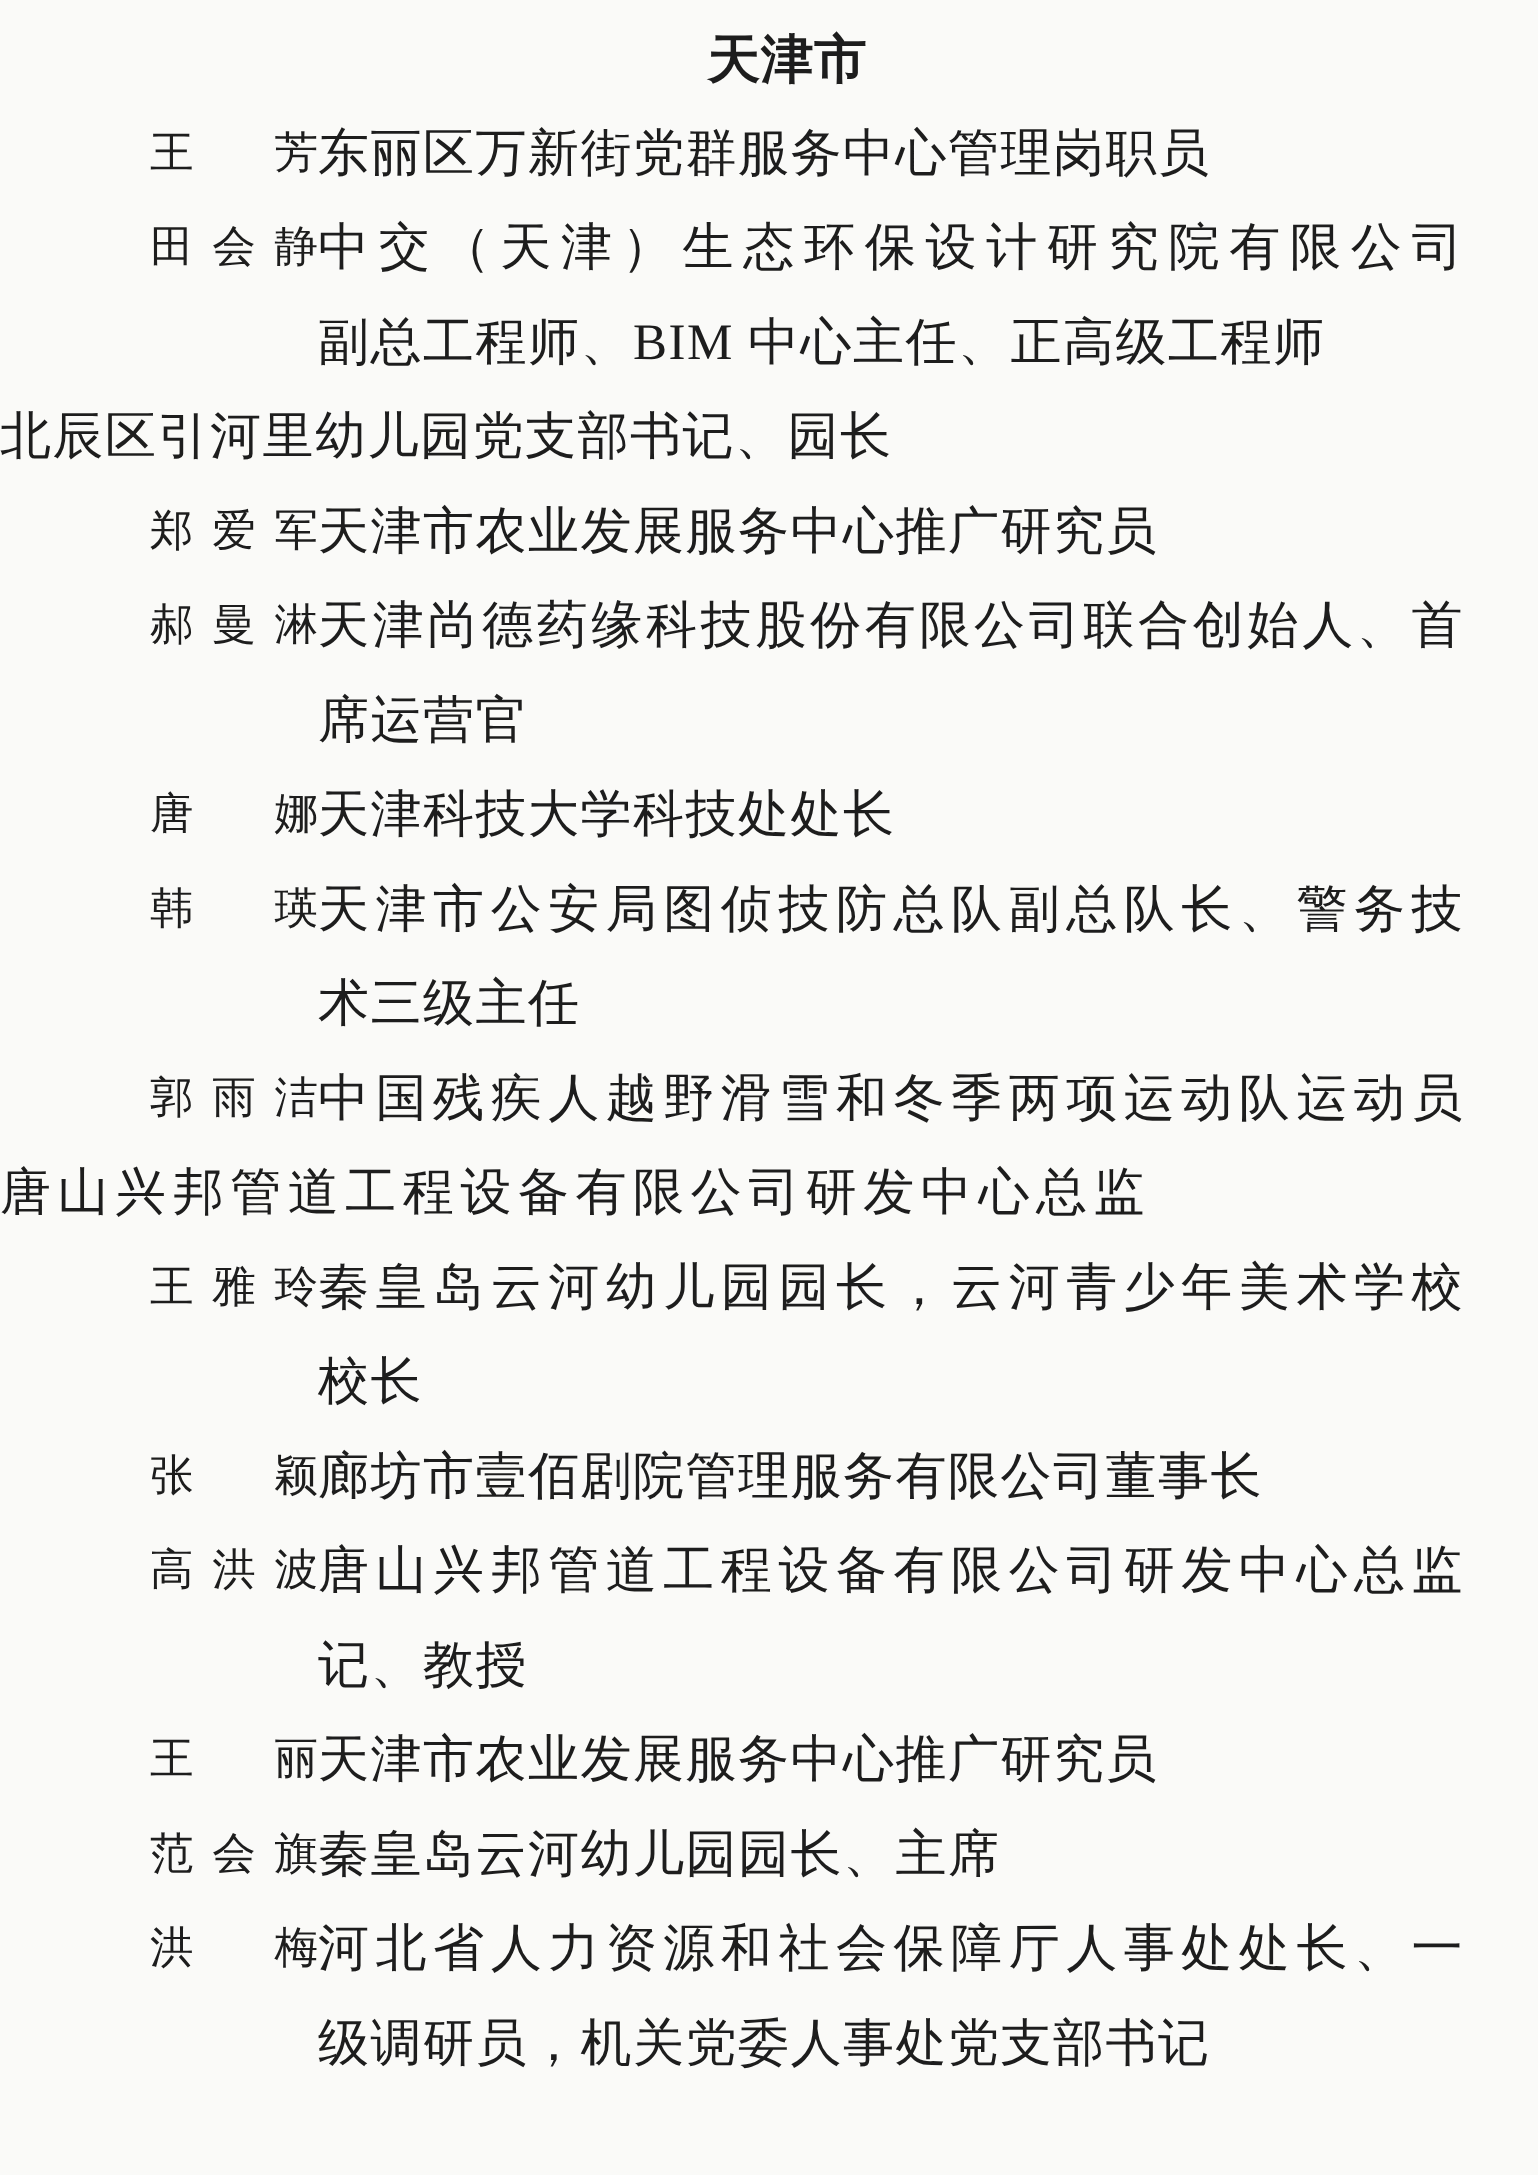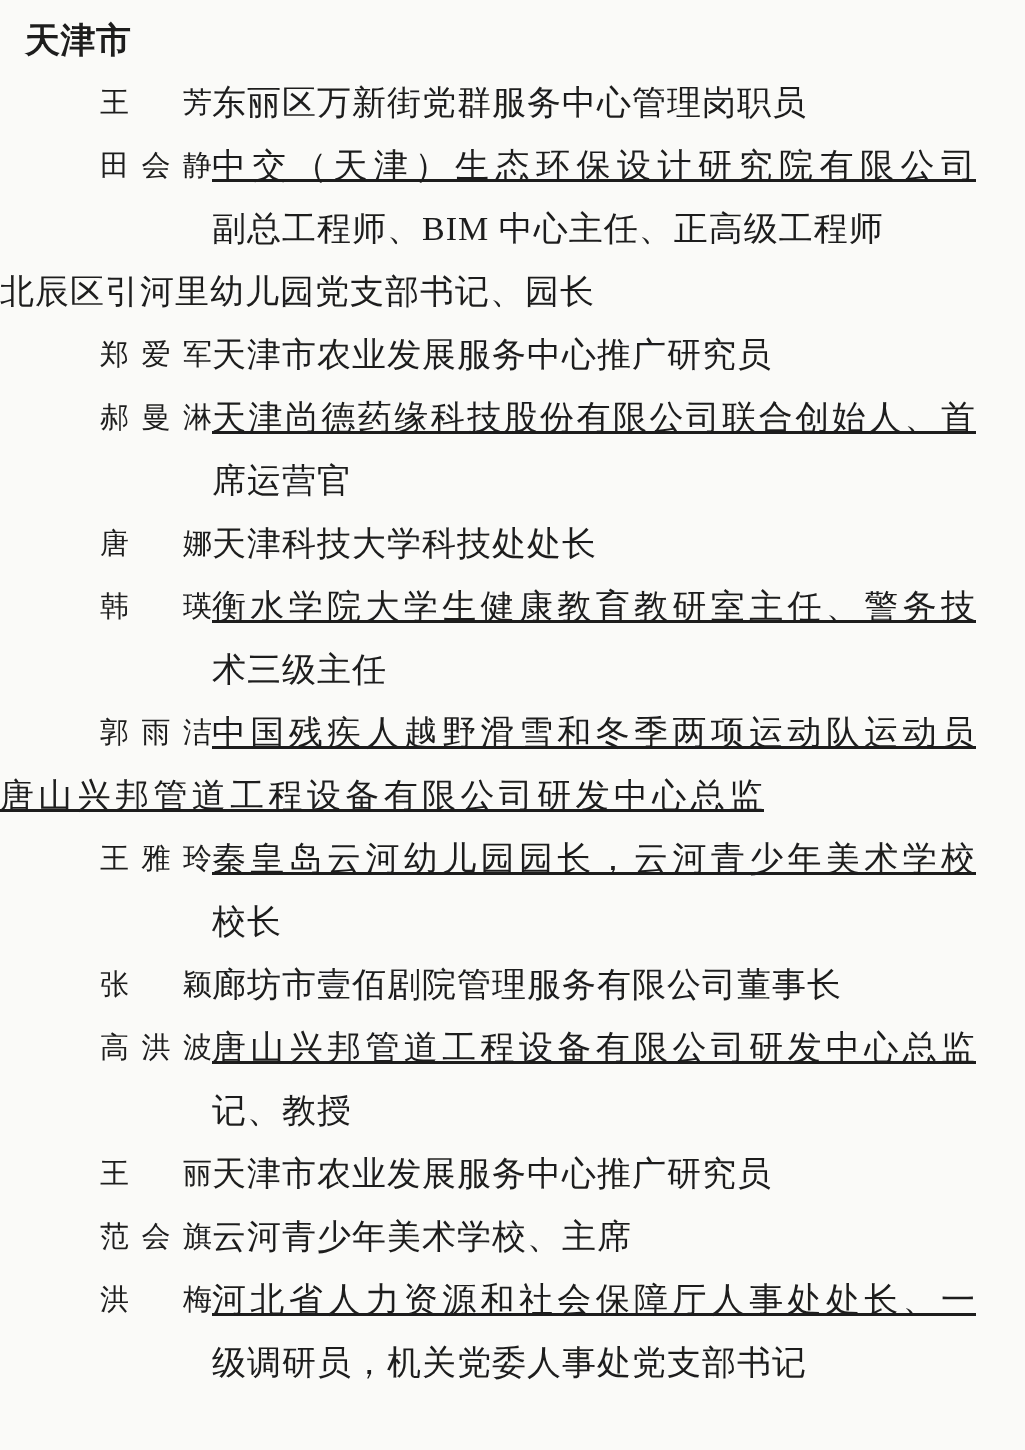--- a/index.html
+++ b/index.html
@@ -17,20 +17,21 @@
     color: #1d1d1d;
     font-family: "Liberation Serif", serif;
   }
   .section-header {
     margin: 0 0 0 25px;
     font-family: "Liberation Sans", sans-serif;
     font-weight: 700;
     font-size: 35px;
     line-height: 63px;
     letter-spacing: 0.5px;
+    text-align: center;
   }
   .entry {
     display: flex;
     align-items: flex-start;
   }
   .name {
     margin-left: 100px;
     width: 112px;
     flex: 0 0 112px;
     font-size: 29px;
@@ -44,21 +45,20 @@
     font-size: 34px;
     line-height: 63px;
     letter-spacing: 1px;
   }
   .line {
     min-height: 63px;
   }
   .line.just {
     text-align: justify;
     text-align-last: justify;
-    text-decoration: underline;
   }
 </style>
 </head>
 <body>
 
 <div class="doc" id="doc-root">
   <section class="section">
     <h2 class="section-header">天津市</h2>
     <div class="entries">
   <div class="entry">
@@ -100,21 +100,21 @@
   <div class="entry">
     <div class="name">唐娜</div>
     <div class="desc">
             <div class="line">天津科技大学科技处处长</div>
           </div>
   </div>
 
   <div class="entry">
     <div class="name">韩瑛</div>
     <div class="desc">
-            <div class="line just">衡水学院大学生健康教育教研室主任、警务技</div>
+            <div class="line just">天津市公安局图侦技防总队副总队长、警务技</div>
             <div class="line">术三级主任</div>
           </div>
   </div>
 </div>
   </section>
 
   <section class="section">
     <div class="entries">
   <div class="entry">
     <div class="name">郭雨洁</div>
@@ -155,21 +155,21 @@
   <div class="entry">
     <div class="name">王丽</div>
     <div class="desc">
             <div class="line">天津市农业发展服务中心推广研究员</div>
           </div>
   </div>
 
   <div class="entry">
     <div class="name">范会旗</div>
     <div class="desc">
-            <div class="line">云河青少年美术学校、主席</div>
+            <div class="line">秦皇岛云河幼儿园园长、主席</div>
           </div>
   </div>
 
   <div class="entry">
     <div class="name">洪梅</div>
     <div class="desc">
             <div class="line just">河北省人力资源和社会保障厅人事处处长、一</div>
             <div class="line">级调研员，机关党委人事处党支部书记</div>
           </div>
   </div>

